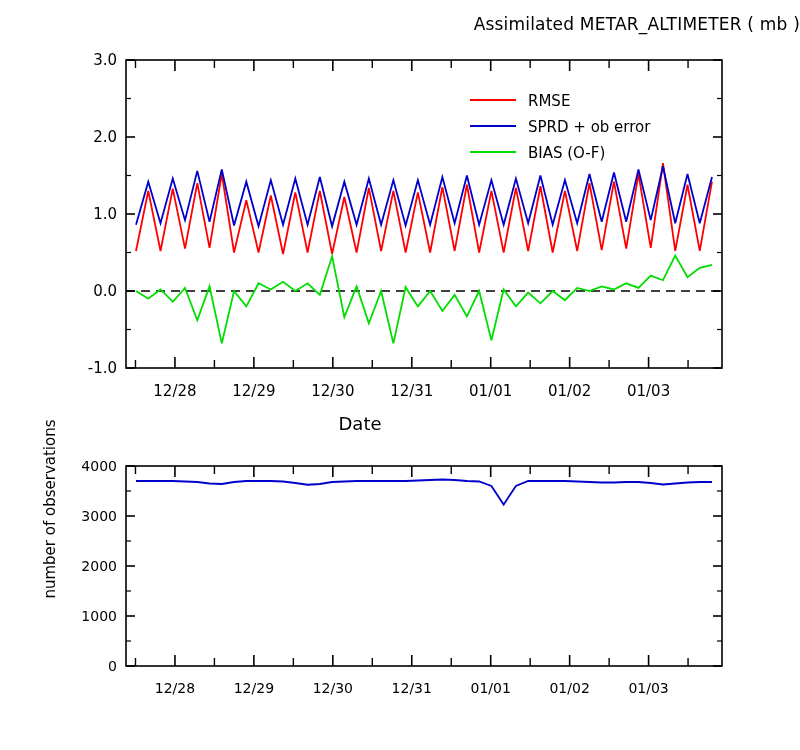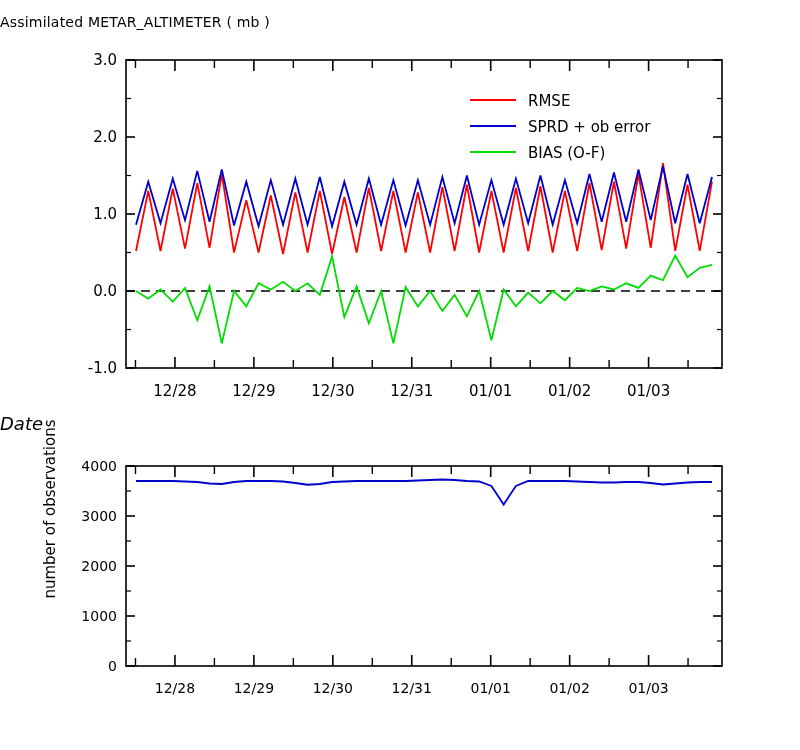--- a/index.html
+++ b/index.html
@@ -20,38 +20,38 @@
     left: 0;
     top: 0;
     width: 800px;
     height: 750px;
   }
   .title {
     position: absolute;
     left: 0;
     top: 14px;
     width: 800px;
-    text-align: left;
-    font-size: 14px;
+    text-align: right;
+    font-size: 17px;
     letter-spacing: 0.2px;
   }
   .panel {
     position: absolute;
   }
   svg { display: block; }
   .axis-label {
     position: absolute;
     font-size: 16px;
   }
   #xlabel-top {
     left: 0;
     top: 413px;
     width: 720px;
+    text-align: center;
     font-size: 18px;
-    font-style: italic;
   }
   #ylabel-bottom {
     position: absolute;
     left: -70px;
     top: 500px;
     width: 240px;
     text-align: center;
     font-size: 15px;
     transform: rotate(-90deg);
     transform-origin: 50% 50%;

